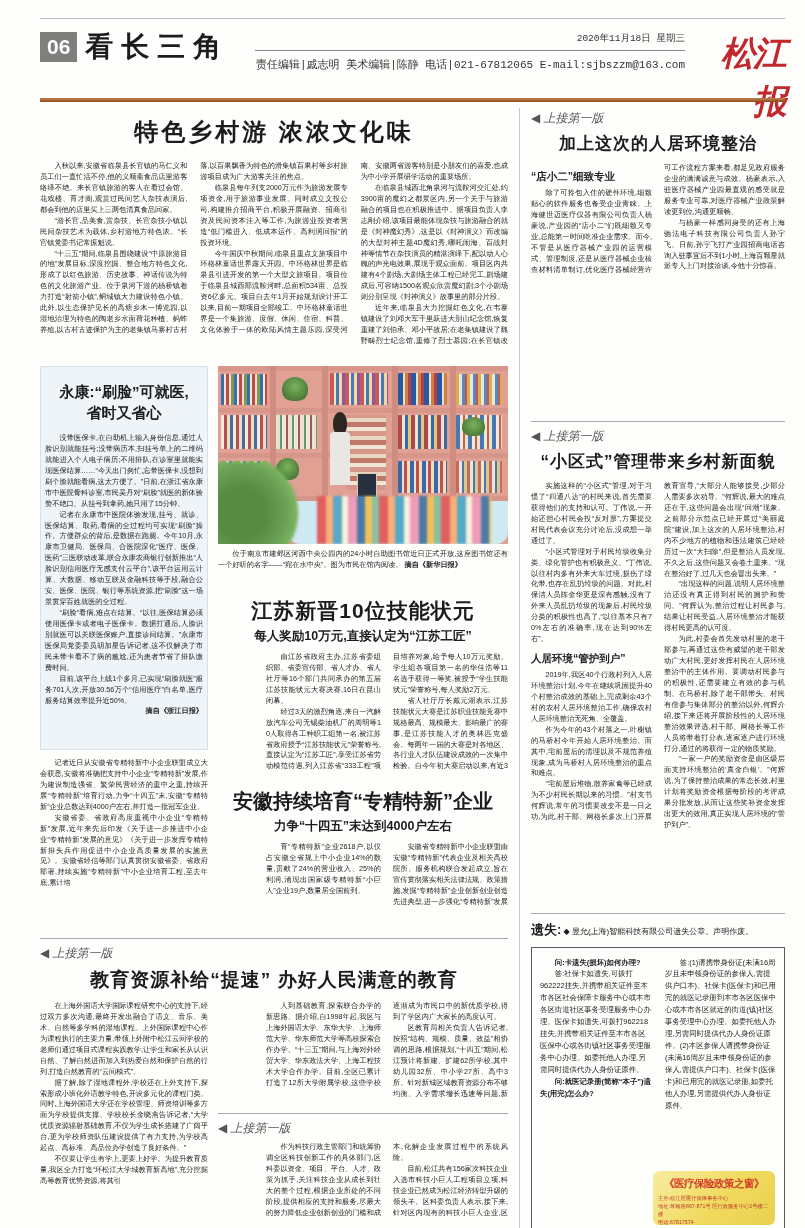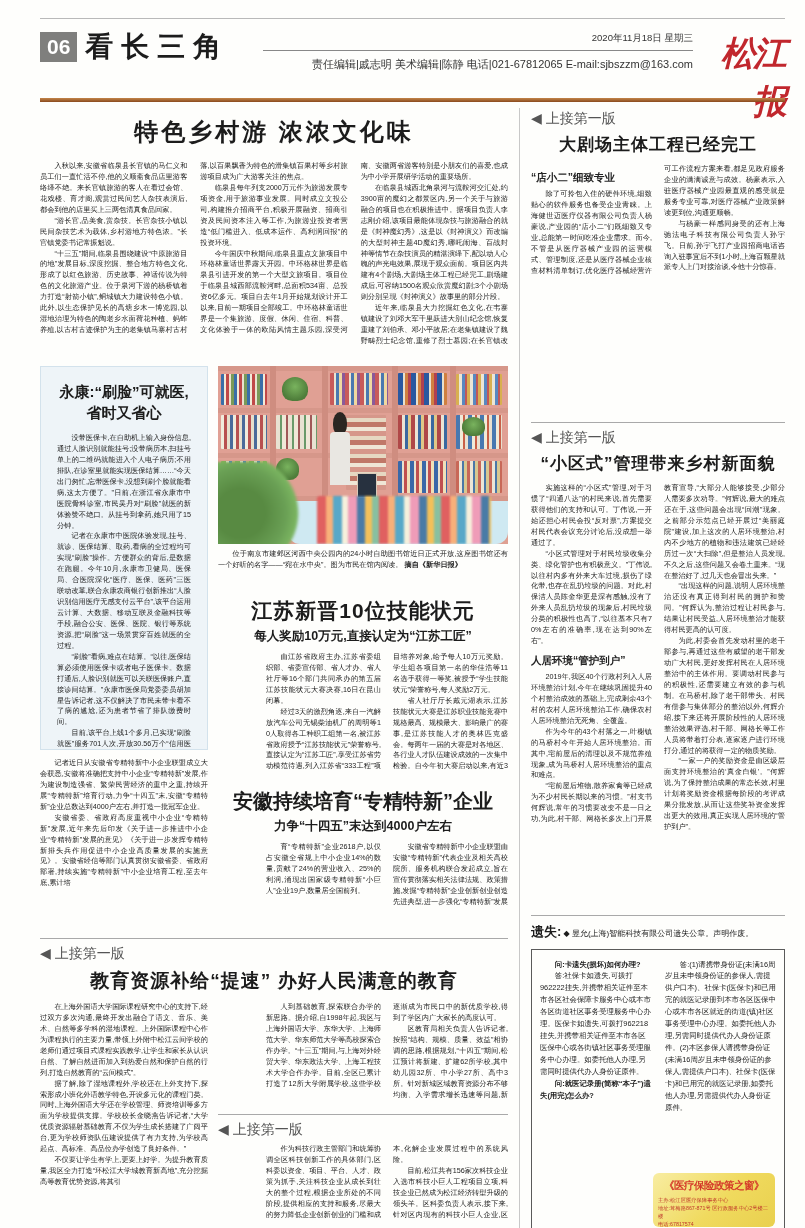--- a/index.html
+++ b/index.html
@@ -5,46 +5,46 @@
   html,body{margin:0;padding:0;background:#e9e8e4;}
   .page{position:relative;width:805px;height:1228px;background:#fefefc;margin:0 auto;
         font-family:"Liberation Sans","DejaVu Sans",sans-serif;color:#1c1c1c;overflow:hidden;}
   .topline{position:absolute;top:18px;left:40px;width:745px;height:1px;background:#b9b9b9;}
   
   .hdr{position:absolute;top:28px;left:40px;width:745px;height:64px;}
   .pgnum{display:inline-block;background:#7f7f7d;color:#fff;font-size:21px;font-weight:900;
          padding:3px 7px;vertical-align:middle;}
   .section-title{display:inline-block;font-size:28px;font-weight:900;letter-spacing:8px;
          margin-left:8px;vertical-align:middle;font-family:"Liberation Serif",serif;}
-  .hdr-center{position:absolute;right:92px;top:4px;width:430px;text-align:right;}
+  .hdr-center{position:absolute;right:100px;top:4px;width:430px;text-align:right;font-family:Liberation Mono, monospace;}
   .hdr-date{font-size:9.5px;color:#333;padding-bottom:5px;}
   .hdr-editors{font-size:11px;color:#333;border-top:1px solid #888;padding-top:6px;}
   .masthead{position:absolute;right:0;top:2px;width:92px;text-align:right;color:#c1272d;
          font-size:34px;font-weight:900;font-family:"Liberation Serif",serif;
          font-style:italic;letter-spacing:-2px;line-height:1.4;}
   .thickrule{position:absolute;top:98px;left:40px;width:745px;height:4px;
          background:linear-gradient(#c3854a,#8a4a1e);}
   
   .main{position:absolute;top:108px;left:40px;width:745px;display:flex;}
   .left-sec{width:468px;}
   .right-col{flex:1;border-left:1px solid #c8c8c8;margin-left:11px;padding-left:11px;}
   
   p{margin:0;text-indent:2em;}
   .body-txt{font-size:7.2px;line-height:1.52;text-align:justify;color:#222;word-break:break-all;}
   .credit{text-align:right;font-weight:bold;text-indent:0;}
-  .kicker{font-size:14px;color:#555;margin:2px 0 5px;text-indent:0;}
+  .kicker{font-size:12px;color:#555;margin:2px 0 5px;text-indent:0;font-style:italic;}
   hr.sep{border:none;border-top:1px solid #a9a9a9;margin:8px 0 6px;}
   
   .main-title{font-size:24px;font-weight:900;text-align:center;letter-spacing:3px;margin:8px 0 13px;}
   .cols3{column-count:3;column-gap:13px;height:196px;overflow:hidden;}
   
   .mid-row{display:flex;gap:10px;margin-top:9px;height:564px;}
   .left-rail{width:168px;flex:none;}
   .yk-panel{background:#eef4f8;border:1px solid #d3e2ec;box-sizing:border-box;
-            height:384px;padding:10px 16px;overflow:hidden;}
+            height:384px;padding:10px 4px;overflow:hidden;}
   .yk-title{font-size:15px;font-weight:900;text-align:center;line-height:1.4;margin:4px 0 10px;}
   .ah-intro{margin-top:8px;height:168px;overflow:hidden;}
   .right-mid{flex:1;min-width:0;}
   
   .photo{position:relative;width:100%;height:178px;background:#dfa092;overflow:hidden;}
   .blue-mat{position:absolute;left:24%;right:0;bottom:0;height:42%;background:#cfe9f2;border-radius:12px;}
   .shelf{position:absolute;left:0;top:0;width:100%;height:76%;background:#e0a094;}
   .vline{position:absolute;top:0;bottom:0;width:6px;background:#cf8d80;}
   .hline{position:absolute;left:0;right:0;height:5px;background:#d6978a;}
   .cell{position:absolute;border-radius:1px;}
@@ -225,21 +225,21 @@
               <p>作为科技行政主管部门和统筹协调全区科技创新工作的具体部门,区科委以资金、项目、平台、人才、政策为抓手,关注科技企业从成长到壮大的整个过程,根据企业所处的不同阶段,提供相应的支持和服务,尽最大的努力降低企业创新创业的门槛和成本,化解企业发展过程中的系统风险。</p>
               <p>目前,松江共有156家次科技企业入选市科技小巨人工程项目立项,科技企业已然成为松江经济转型升级的领头羊。区科委负责人表示,接下来,针对区内现有的科技小巨人企业,区科委将持续从资金、项目、平台、人才、政策等多个方面齐发力,帮助其继续“茁壮成长”。</p>
             </div>
           </div>
         </div>
       </div>
     </div>
 
     <div class="right-col">
       <div class="kicker">◀ 上接第一版</div>
-      <h2 class="rc-title">大剧场主体工程已经完工</h2>
+      <h2 class="rc-title">加上这次的人居环境整治</h2>
       <div class="rc-cols dj-cols body-txt">
         <div class="inline-sub">“店小二”细致专业</div>
         <p>除了可拎包入住的硬件环境,细致贴心的软件服务也备受企业青睐。上海健世迈医疗仪器有限公司负责人杨豪说,产业园的“店小二”们既细致又专业,总能第一时间吃准企业需求。而今,不管是从医疗器械产业园的运营模式、管理制度,还是从医疗器械企业核查材料清单制订,优化医疗器械经营许可工作流程方案来看,都足见政府服务企业的满满诚意与成效。杨豪表示,入驻医疗器械产业园最直观的感受就是服务专业可靠,对医疗器械产业政策解读更到位,沟通更顺畅。</p>
         <p>与杨豪一样感同身受的还有上海驰法电子科技有限公司负责人孙宇飞。日前,孙宇飞打产业园招商电话咨询入驻事宜后不到1小时,上海百颗星就派专人上门对接洽谈,令他十分惊喜。</p>
       </div>
 
       <hr class="sep">
 
       <div class="kicker">◀ 上接第一版</div>
       <h2 class="rc-title">“小区式”管理带来乡村新面貌</h2>

